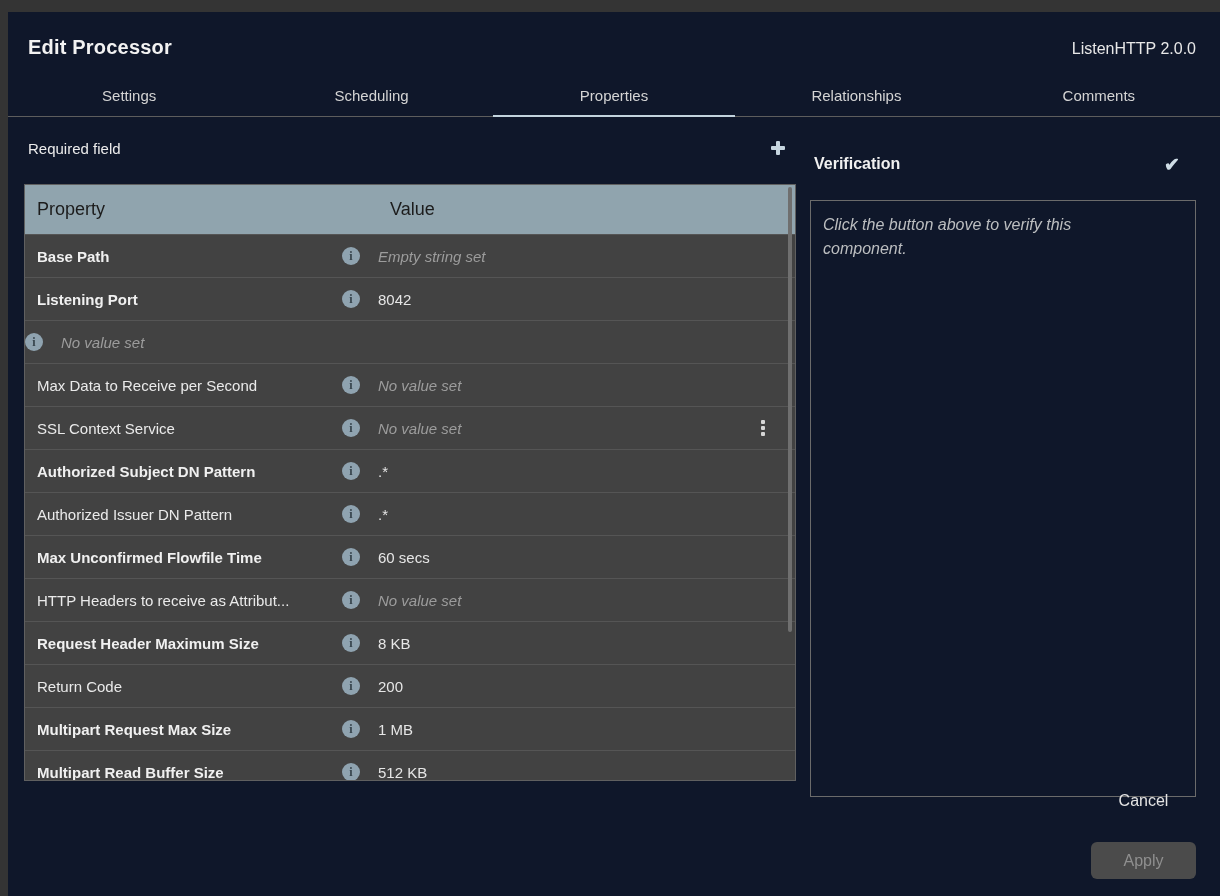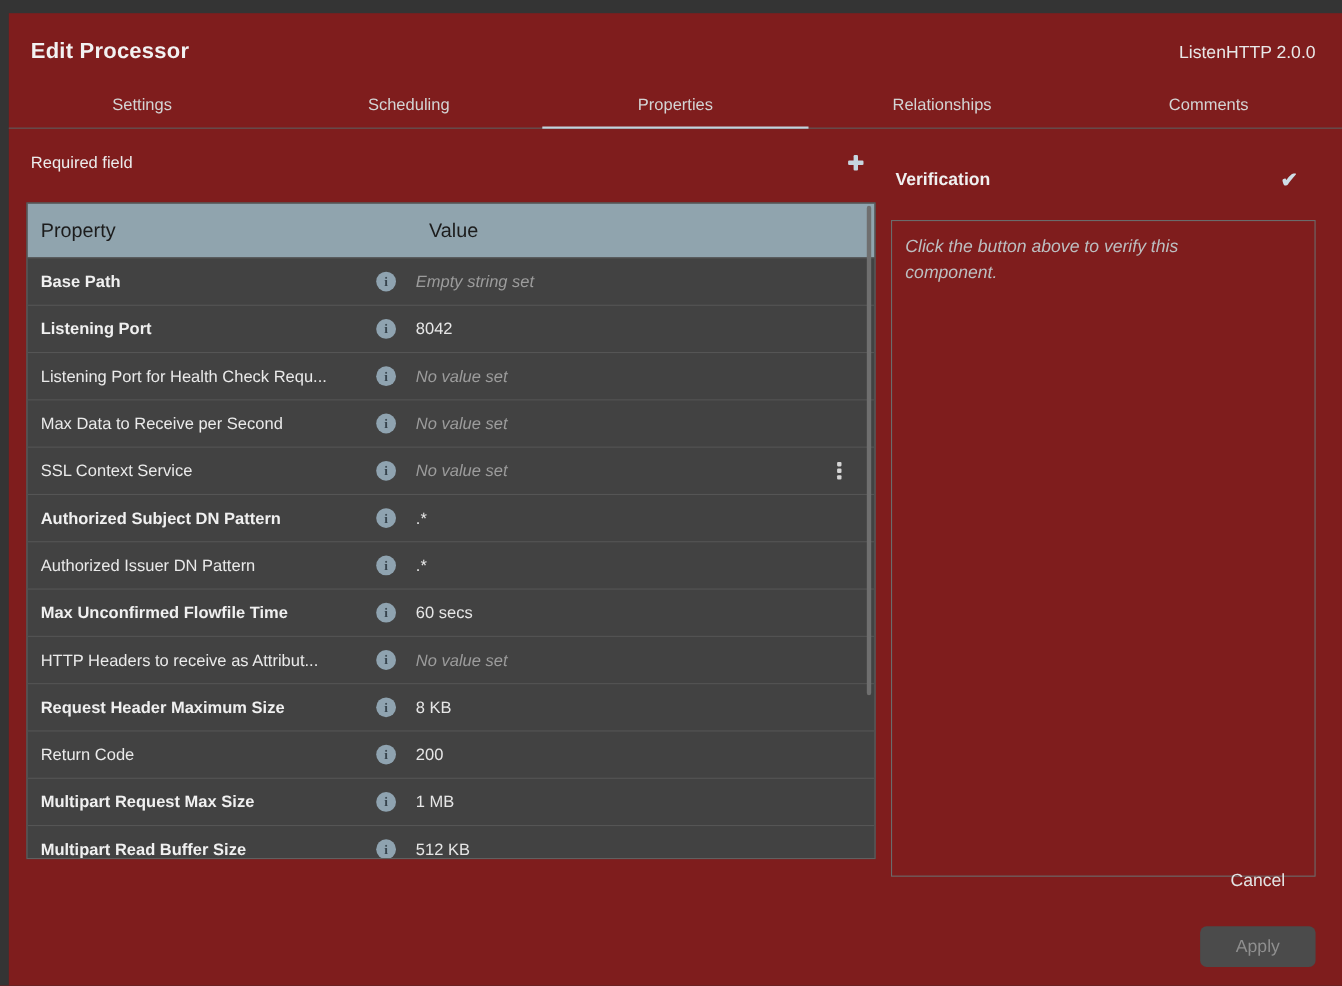--- a/index.html
+++ b/index.html
@@ -5,21 +5,21 @@
   * { box-sizing: border-box; margin: 0; padding: 0; }
   html, body { width: 1220px; height: 896px; }
   body {
     position: relative;
     background: #343434;
     overflow: hidden;
     font-family: "Liberation Sans", sans-serif;
   }
   .dialog {
     position: absolute; left: 8px; top: 12px; right: 0; bottom: 0;
-    background: #7f1d1d;
+    background: #0f172a;
     padding-left: 24px;
   }
   
   .dlg-header {
     position: absolute; top: 24px; left: 20px; right: 24px;
     display: flex; justify-content: space-between; align-items: baseline;
   }
   .dlg-title { font-size: 20px; font-weight: 600; color: #f2f2f2; letter-spacing: .2px; }
   .dlg-version { font-size: 16px; font-weight: 400; color: #e8e8e8; }
   
@@ -153,21 +153,20 @@
     <div class="pval">Empty string set</div>
 
   </div>
           <div class="prow bold">
     <div class="pname">Listening Port</div>
     <span class="info">i</span>
     <div class="pval">8042</div>
 
   </div>
           <div class="prow unset">
-    <div class="pname">Listening Port for Health Check Requ...</div>
     <span class="info">i</span>
     <div class="pval">No value set</div>
 
   </div>
           <div class="prow unset">
     <div class="pname">Max Data to Receive per Second</div>
     <span class="info">i</span>
     <div class="pval">No value set</div>
 
   </div>

